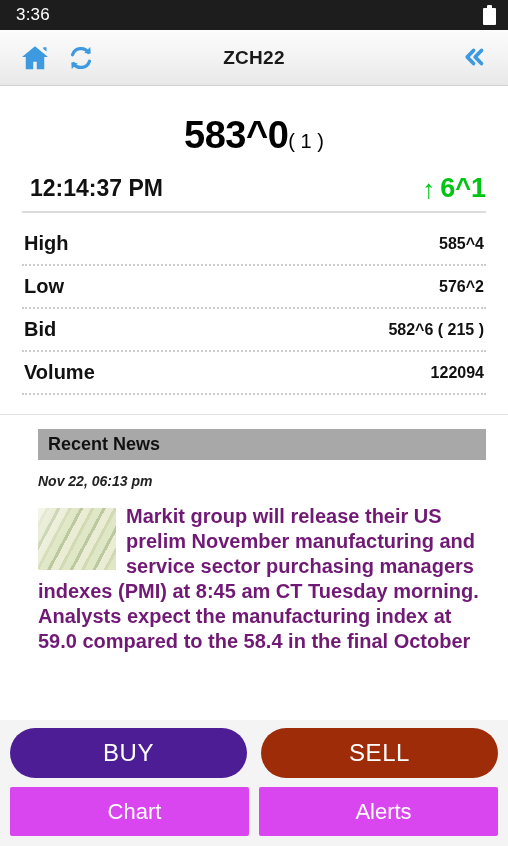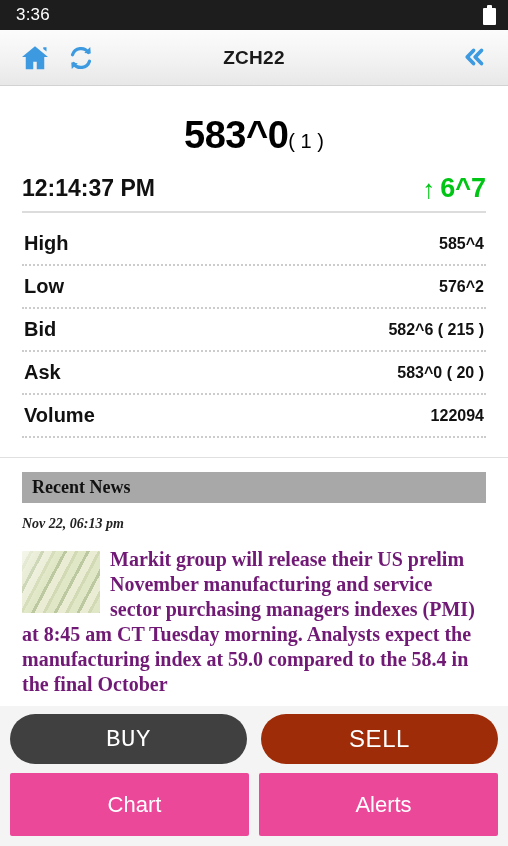--- a/index.html
+++ b/index.html
@@ -144,20 +144,21 @@
     padding-bottom: 7px;
     border-bottom: 2px solid #dcdcdc;
     display: flex;
     align-items: center;
     justify-content: space-between;
   }
   .time-text {
     font-size: 23px;
     font-weight: bold;
     color: #111111;
+    margin-left: 8px;
   }
   .change-text {
     font-size: 27px;
     font-weight: bold;
     color: #00c514;
     display: flex;
     align-items: center;
     gap: 5px;
   }
   .arrow-up {
@@ -195,22 +196,21 @@
     background: #e0e0e0;
     margin: 19px 0 0 0;
     flex: 0 0 auto;
   }
 
   
   .news-wrap {
     flex: 1 1 auto;
     overflow: hidden;
     position: relative;
-    padding: 0 0 0 0;
-    font-family: Liberation Serif, serif;
+    padding: 0 0 0 16px;
   }
   .news-header {
     margin: 14px 22px 0 22px;
     background: #a8a8a8;
     padding: 5px 10px;
     box-sizing: border-box;
   }
   .news-header-text {
     font-size: 18px;
     font-weight: bold;
@@ -270,34 +270,34 @@
     color: #ffffff;
     font-size: 24px;
     font-family: "Liberation Sans", sans-serif;
     font-weight: normal;
     letter-spacing: 0.6px;
     cursor: pointer;
     display: flex;
     align-items: center;
     justify-content: center;
   }
-  .btn-buy { background: #404040; font-family: Liberation Mono, monospace; }
+  .btn-buy { background: #4c1d95; }
   .btn-sell { background: #9e2c09; }
 
   .action-row-secondary {
     display: flex;
     gap: 10px;
     margin-top: 9px;
   }
   .btn-flat {
     flex: 1 1 0;
-    height: 63px;
+    height: 49px;
     border: none;
     border-radius: 2px;
-    background: #ec4899;
+    background: #d946ef;
     color: #ffffff;
     font-size: 22px;
     font-family: "Liberation Sans", sans-serif;
     font-weight: normal;
     cursor: pointer;
     display: flex;
     align-items: center;
     justify-content: center;
     padding-left: 16px;
   }
@@ -345,43 +345,39 @@
 
   <div class="quote-top">
     <div class="last-row">
       <span class="last-price">583^0</span>
       <span class="last-size">( 1 )</span>
     </div>
     <div class="time-row">
       <span class="time-text">12:14:37 PM</span>
       <span class="change-text">
         <span class="arrow-up">↑</span>
-        <span>6^7</span>
+        <span>6^1</span>
       </span>
     </div>
   </div>
 
   <div class="quote-table">
     <div class="quote-row">
       <span class="quote-label">High</span>
       <span class="quote-value">585^4</span>
     </div>
     <div class="quote-row">
       <span class="quote-label">Low</span>
       <span class="quote-value">576^2</span>
     </div>
     <div class="quote-row">
       <span class="quote-label">Bid</span>
       <span class="quote-value">582^6 ( 215 )</span>
     </div>
     <div class="quote-row">
-      <span class="quote-label">Ask</span>
-      <span class="quote-value">583^0 ( 20 )</span>
-    </div>
-    <div class="quote-row">
       <span class="quote-label">Volume</span>
       <span class="quote-value">122094</span>
     </div>
   </div>
 
   <div class="section-divider"></div>
 
   <div class="news-wrap">
     <div class="news-header">
       <span class="news-header-text">Recent News</span>

